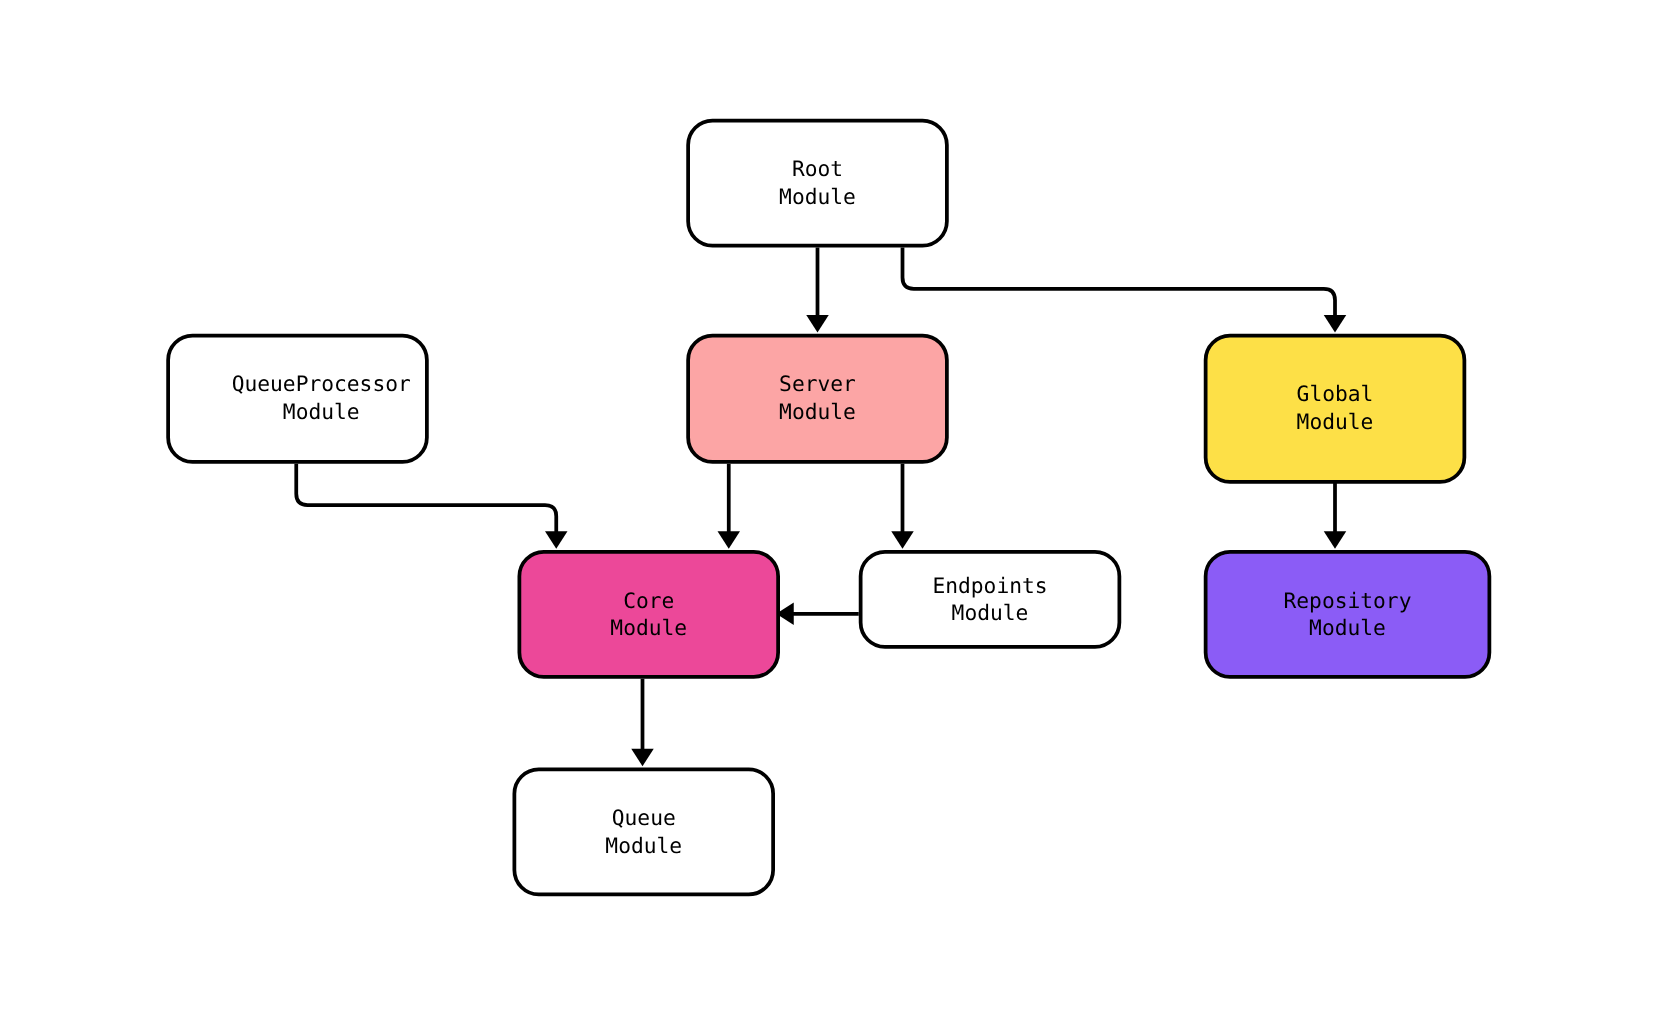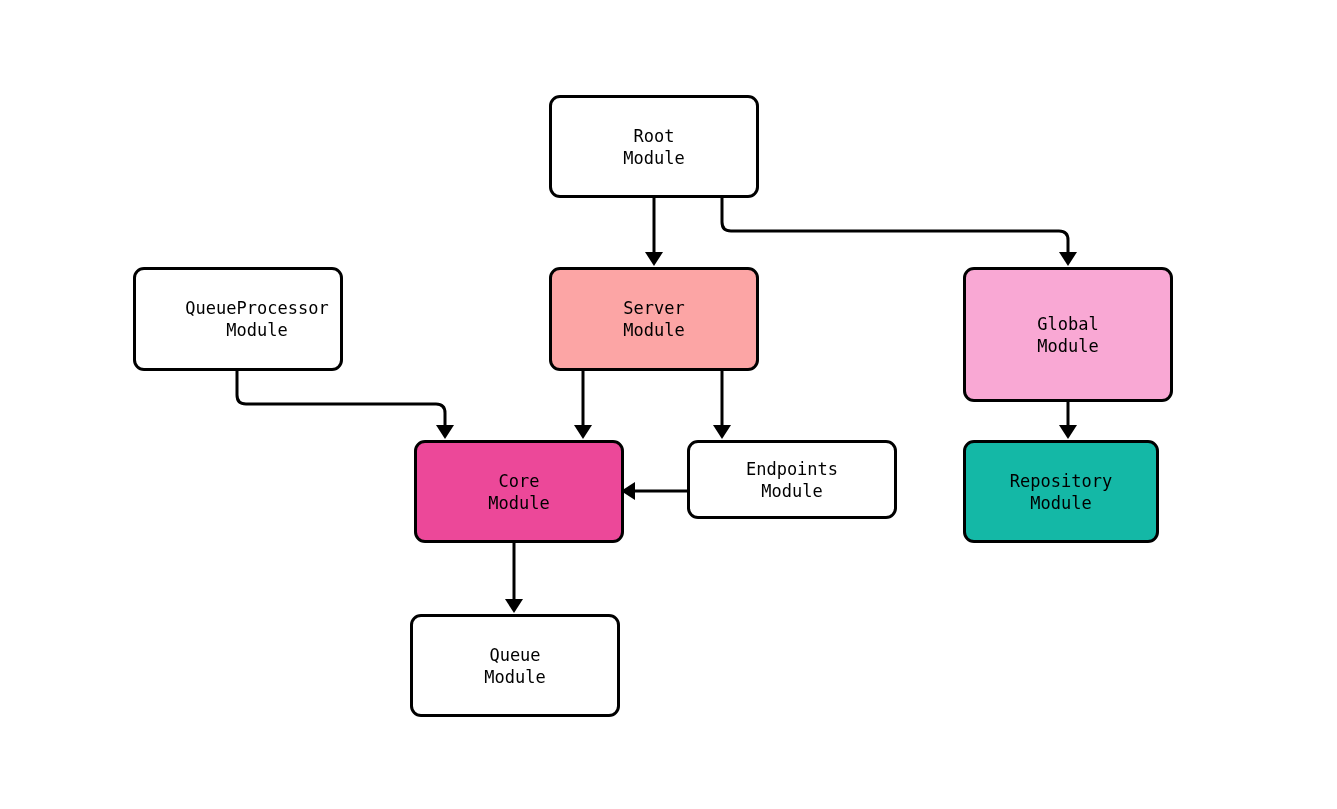--- a/index.html
+++ b/index.html
@@ -25,21 +25,21 @@
     left: 0;
     top: 0;
     width: 1337px;
     height: 809px;
   }
   .node {
     position: absolute;
     box-sizing: border-box;
     background: #ffffff;
     border: 3px solid #000000;
-    border-radius: 11px;
+    border-radius: 21px;
     display: flex;
     flex-direction: column;
     align-items: center;
     justify-content: center;
     z-index: 2;
   }
   .node-line {
     font-family: "DejaVu Sans Mono", "Liberation Mono", monospace;
     font-size: 17px;
     line-height: 22px;
@@ -96,36 +96,36 @@
   <div class="node" style="left: 133px; top: 267px; width: 210px; height: 104px; background: rgb(255, 255, 255); border-color: rgb(0, 0, 0); padding-left: 38px;">
     <span class="node-line">QueueProcessor</span>
     <span class="node-line">Module</span>
   </div>
 
   <div class="node" style="left: 549px; top: 267px; width: 210px; height: 104px; background: #fca5a5; border-color: rgb(0, 0, 0);">
     <span class="node-line">Server</span>
     <span class="node-line">Module</span>
   </div>
 
-  <div class="node" style="left: 963px; top: 267px; width: 210px; height: 135px; background: #f9a8d4; border-color: rgb(0, 0, 0);">
+  <div class="node" style="left: 963px; top: 267px; width: 210px; height: 120px; background: #fde047; border-color: rgb(0, 0, 0);">
     <span class="node-line">Global</span>
     <span class="node-line">Module</span>
   </div>
 
   <div class="node" style="left: 414px; top: 440px; width: 210px; height: 103px; background: #ec4899; border-color: rgb(0, 0, 0);">
     <span class="node-line">Core</span>
     <span class="node-line">Module</span>
   </div>
 
   <div class="node" style="left: 687px; top: 440px; width: 210px; height: 79px; background: rgb(255, 255, 255); border-color: rgb(0, 0, 0);">
     <span class="node-line">Endpoints</span>
     <span class="node-line">Module</span>
   </div>
 
-  <div class="node" style="left: 963px; top: 440px; width: 196px; height: 103px; background: #14b8a6; border-color: rgb(0, 0, 0);">
+  <div class="node" style="left: 963px; top: 440px; width: 230px; height: 103px; background: #8b5cf6; border-color: rgb(0, 0, 0);">
     <span class="node-line">Repository</span>
     <span class="node-line">Module</span>
   </div>
 
   <div class="node" style="left: 410px; top: 614px; width: 210px; height: 103px; background: rgb(255, 255, 255); border-color: rgb(0, 0, 0);">
     <span class="node-line">Queue</span>
     <span class="node-line">Module</span>
   </div>
 
 </div>

